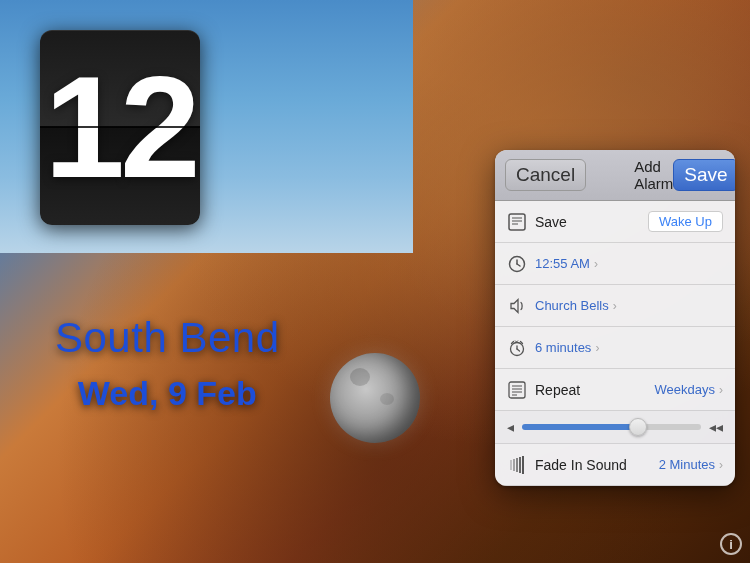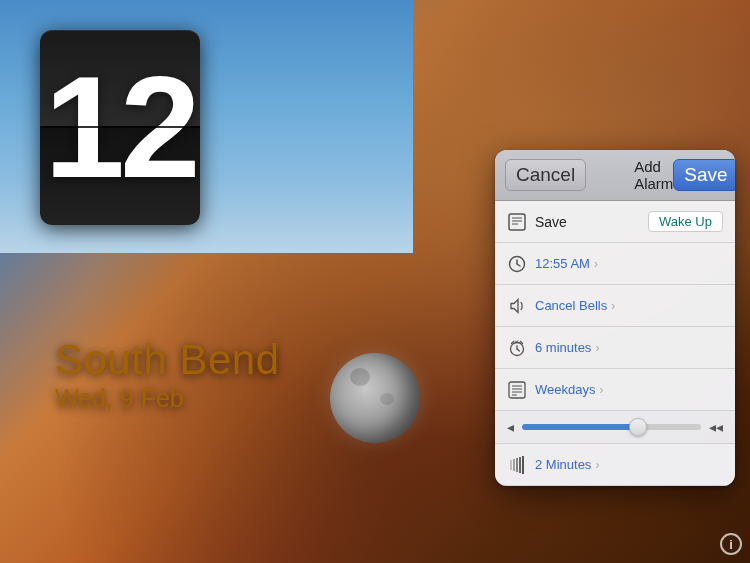--- a/index.html
+++ b/index.html
@@ -94,34 +94,35 @@
       font-family: 'Helvetica Neue', Arial, sans-serif;
       letter-spacing: -5px;
     }
 
     
     #city-info {
       position: absolute;
       bottom: 150px;
       left: 55px;
       z-index: 10;
-      color: #a16207;
+      color: #1d4ed8;
       text-shadow: 0 2px 8px rgba(0,0,0,0.7);
+      text-align: center;
     }
 
     #city-name {
       font-size: 42px;
       font-weight: 300;
       letter-spacing: 0.5px;
     }
 
     #city-date {
-      font-size: 25px;
-      font-weight: 400;
-      margin-top: 0;
+      font-size: 34px;
+      font-weight: 700;
+      margin-top: 12px;
     }
 
     
     #moon {
       position: absolute;
       bottom: 120px;
       left: 330px;
       width: 90px;
       height: 90px;
       border-radius: 50%;
@@ -237,21 +238,21 @@
       display: flex;
       align-items: center;
       gap: 2px;
     }
 
     .row-value input[type="text"] {
       border: 1px solid #ccc;
       border-radius: 4px;
       padding: 2px 6px;
       font-size: 13px;
-      color: #0f766e;
+      color: #3b82f6;
       background: white;
       width: 75px;
       text-align: center;
     }
 
     .chevron {
       color: #aaa;
       font-size: 12px;
       margin-left: 2px;
     }
@@ -382,21 +383,21 @@
   </div>
 
   <div class="row">
     <div class="row-icon">
       <svg class="svg-icon" viewBox="0 0 18 18" fill="none">
         <path d="M3 6.5v5h3l4 4V2.5L6 6.5H3z" stroke="#555" stroke-width="1.3" fill="none"></path>
         <path d="M13 5.5c1.5 1 1.5 6 0 7" stroke="#555" stroke-width="1.3" stroke-linecap="round"></path>
       </svg>
     </div>
     <div class="row-value">
-      <span>Cancel Bells</span>
+      <span>Church Bells</span>
       <span class="chevron">›</span>
     </div>
   </div>
 
   <div class="row">
     <div class="row-icon">
       <svg class="svg-icon" viewBox="0 0 18 18" fill="none">
         <circle cx="9" cy="10" r="6.5" stroke="#555" stroke-width="1.3"></circle>
         <line x1="9" y1="7" x2="9" y2="10" stroke="#555" stroke-width="1.3" stroke-linecap="round"></line>
         <line x1="9" y1="10" x2="11.5" y2="12" stroke="#555" stroke-width="1.3" stroke-linecap="round"></line>
@@ -414,20 +415,21 @@
   <div class="row">
     <div class="row-icon">
       <svg class="svg-icon" viewBox="0 0 18 18" fill="none">
         <rect x="1" y="1" width="16" height="16" rx="2" stroke="#555" stroke-width="1.3" fill="none"></rect>
         <line x1="4" y1="5" x2="14" y2="5" stroke="#555" stroke-width="1.2"></line>
         <line x1="4" y1="8" x2="14" y2="8" stroke="#555" stroke-width="1.2"></line>
         <line x1="4" y1="11" x2="14" y2="11" stroke="#555" stroke-width="1.2"></line>
         <line x1="4" y1="14" x2="9" y2="14" stroke="#555" stroke-width="1.2"></line>
       </svg>
     </div>
+    <span class="row-label">Repeat</span>
     <div class="row-value">
       <span>Weekdays</span>
       <span class="chevron">›</span>
     </div>
   </div>
 
   <div id="volume-row">
     <span class="vol-icon">◂</span>
     <div id="volume-track">
       <div id="volume-thumb"></div>
@@ -438,20 +440,21 @@
   <div id="fade-row" class="row">
     <div class="row-icon">
       <svg class="svg-icon" viewBox="0 0 18 18" fill="none">
         <rect x="2" y="4" width="2" height="10" fill="#555" opacity="0.3"></rect>
         <rect x="5" y="3" width="2" height="12" fill="#555" opacity="0.5"></rect>
         <rect x="8" y="2" width="2" height="14" fill="#555" opacity="0.7"></rect>
         <rect x="11" y="1" width="2" height="16" fill="#555" opacity="0.9"></rect>
         <rect x="14" y="0" width="2" height="18" fill="#555"></rect>
       </svg>
     </div>
+    <span class="row-label">Fade In Sound</span>
     <div class="row-value">
       <span>2 Minutes</span>
       <span class="chevron">›</span>
     </div>
   </div>
 
 </div>
 
 <div id="info-icon">i</div>
 

